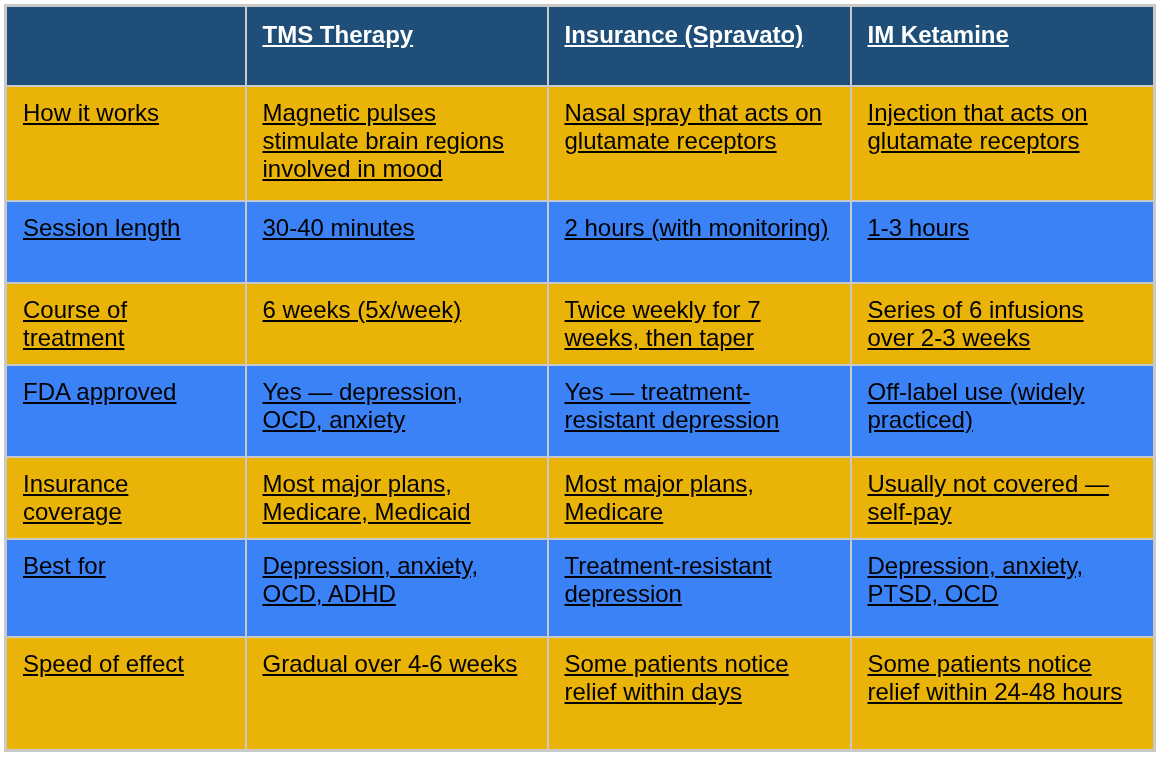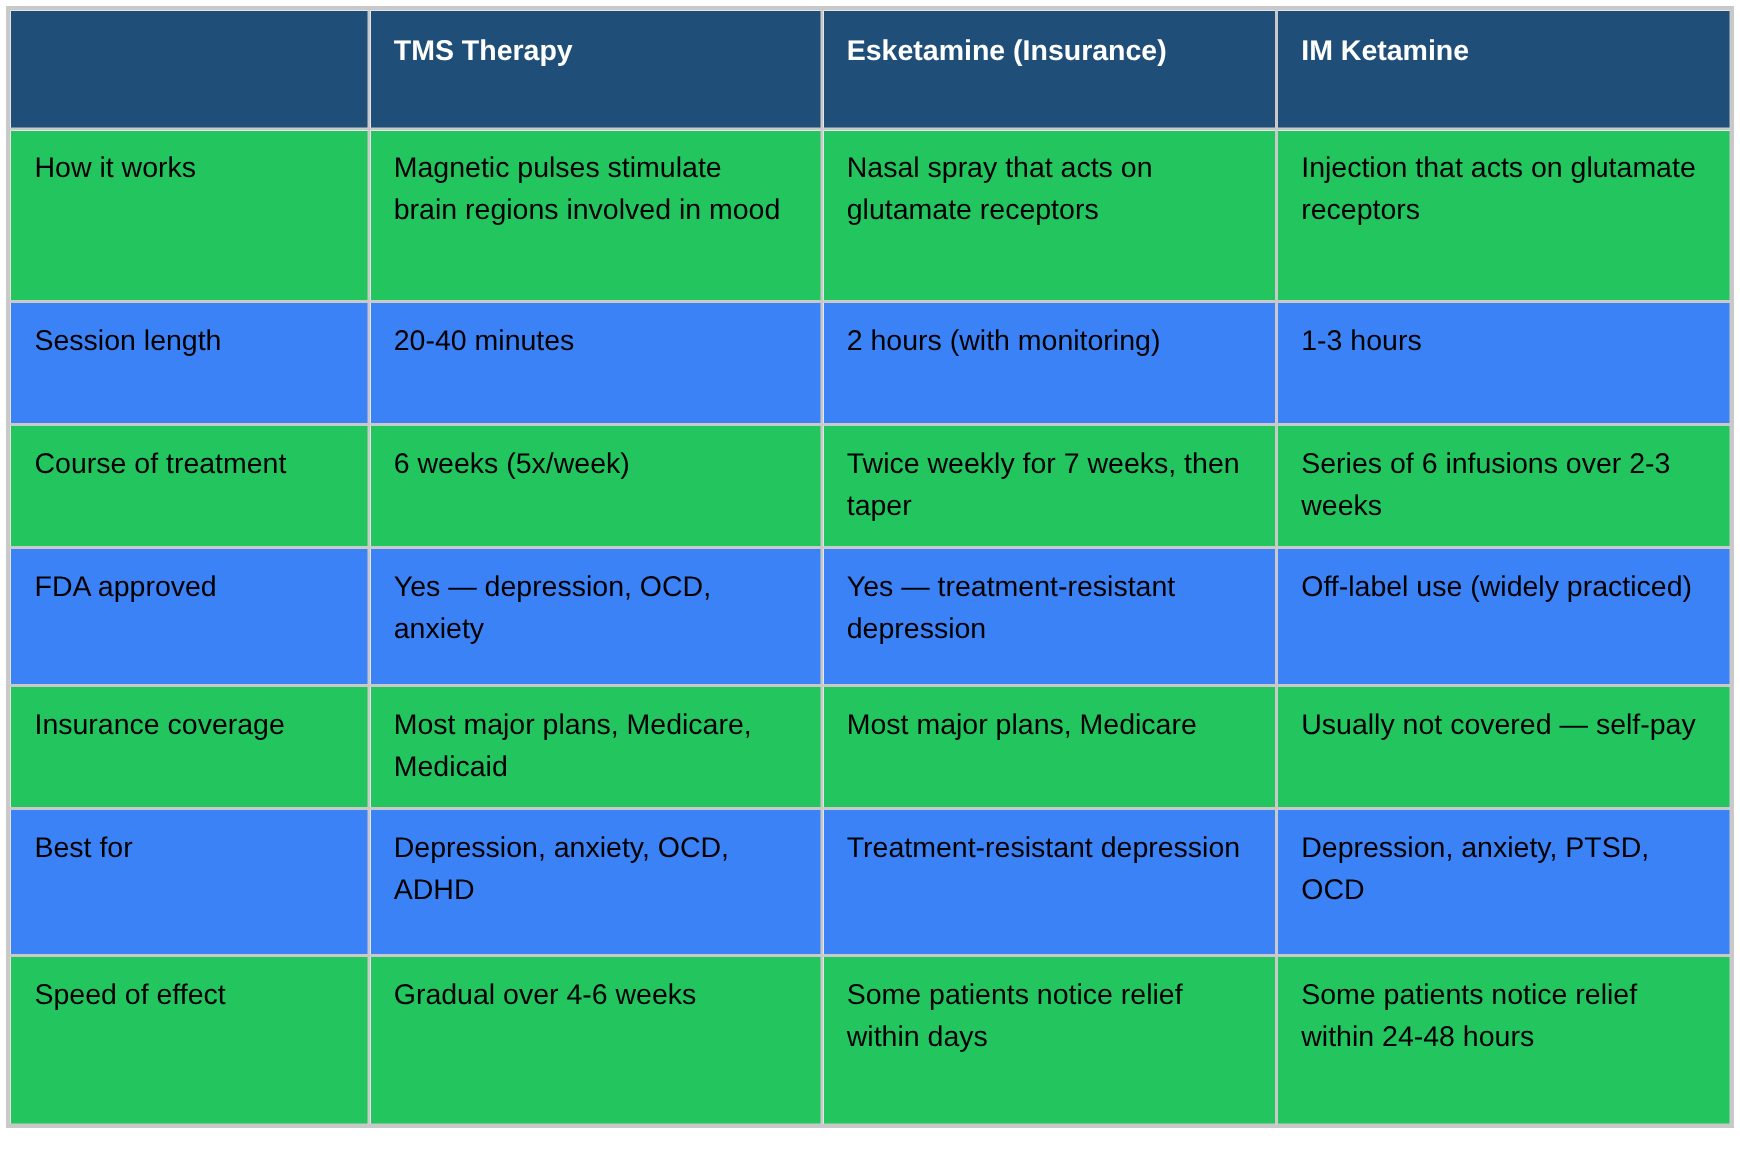--- a/index.html
+++ b/index.html
@@ -24,77 +24,78 @@
   table.compare col.c1 { width: 302px; }
   table.compare col.c2 { width: 303px; }
   table.compare col.c3 { width: 304px; }
 
   table.compare th,
   table.compare td {
     border: 2px solid #c9c9c9;
     vertical-align: top;
     text-align: left;
     padding: 12px 18px 12px 16px;
-    font-size: 19px;
+    font-size: 24px;
     line-height: 28px;
     color: #000000;
     overflow: hidden;
     font-weight: normal;
+    text-decoration: underline;
   }
   
   table.compare { border: 3px solid #c9c9c9; }
 
   table.compare thead th {
     background: #1f4f78;
     color: #ffffff;
     font-weight: bold;
     height: 80px;
     box-sizing: border-box;
     padding-top: 14px;
   }
   table.compare tbody tr.r0 td, table.compare tbody tr.r0 th { height: 115px; box-sizing: border-box; }
   table.compare tbody tr.r1 td, table.compare tbody tr.r1 th { height: 82px;  box-sizing: border-box; }
   table.compare tbody tr.r2 td, table.compare tbody tr.r2 th { height: 64px;  box-sizing: border-box; }
   table.compare tbody tr.r3 td, table.compare tbody tr.r3 th { height: 92px; box-sizing: border-box; }
   table.compare tbody tr.r4 td, table.compare tbody tr.r4 th { height: 82px;  box-sizing: border-box; }
   table.compare tbody tr.r5 td, table.compare tbody tr.r5 th { height: 98px;  box-sizing: border-box; }
   table.compare tbody tr.r6 td, table.compare tbody tr.r6 th { height: 114px; box-sizing: border-box; }
 
-  table.compare tbody tr { background: #22c55e; }
+  table.compare tbody tr { background: #eab308; }
   table.compare tbody tr.alt { background: #3b82f6; }
 </style>
 </head>
 <body>
 
 <div class="page">
   <table class="compare">
     <colgroup>
       <col class="c0">
         <col class="c1">
         <col class="c2">
         <col class="c3">
     </colgroup>
     <thead>
       <tr>
         <th></th>
         <th>TMS Therapy</th>
-        <th>Esketamine (Insurance)</th>
+        <th>Insurance (Spravato)</th>
         <th>IM Ketamine</th>
       </tr>
     </thead>
     <tbody>
       <tr class="r0">
         <th>How it works</th>
         <td>Magnetic pulses stimulate brain regions involved in mood</td>
         <td>Nasal spray that acts on glutamate receptors</td>
         <td>Injection that acts on glutamate receptors</td>
       </tr>
       <tr class="r1 alt">
         <th>Session length</th>
-        <td>20-40 minutes</td>
+        <td>30-40 minutes</td>
         <td>2 hours (with monitoring)</td>
         <td>1-3 hours</td>
       </tr>
       <tr class="r2">
         <th>Course of treatment</th>
         <td>6 weeks (5x/week)</td>
         <td>Twice weekly for 7 weeks, then taper</td>
         <td>Series of 6 infusions over 2-3 weeks</td>
       </tr>
       <tr class="r3 alt">

